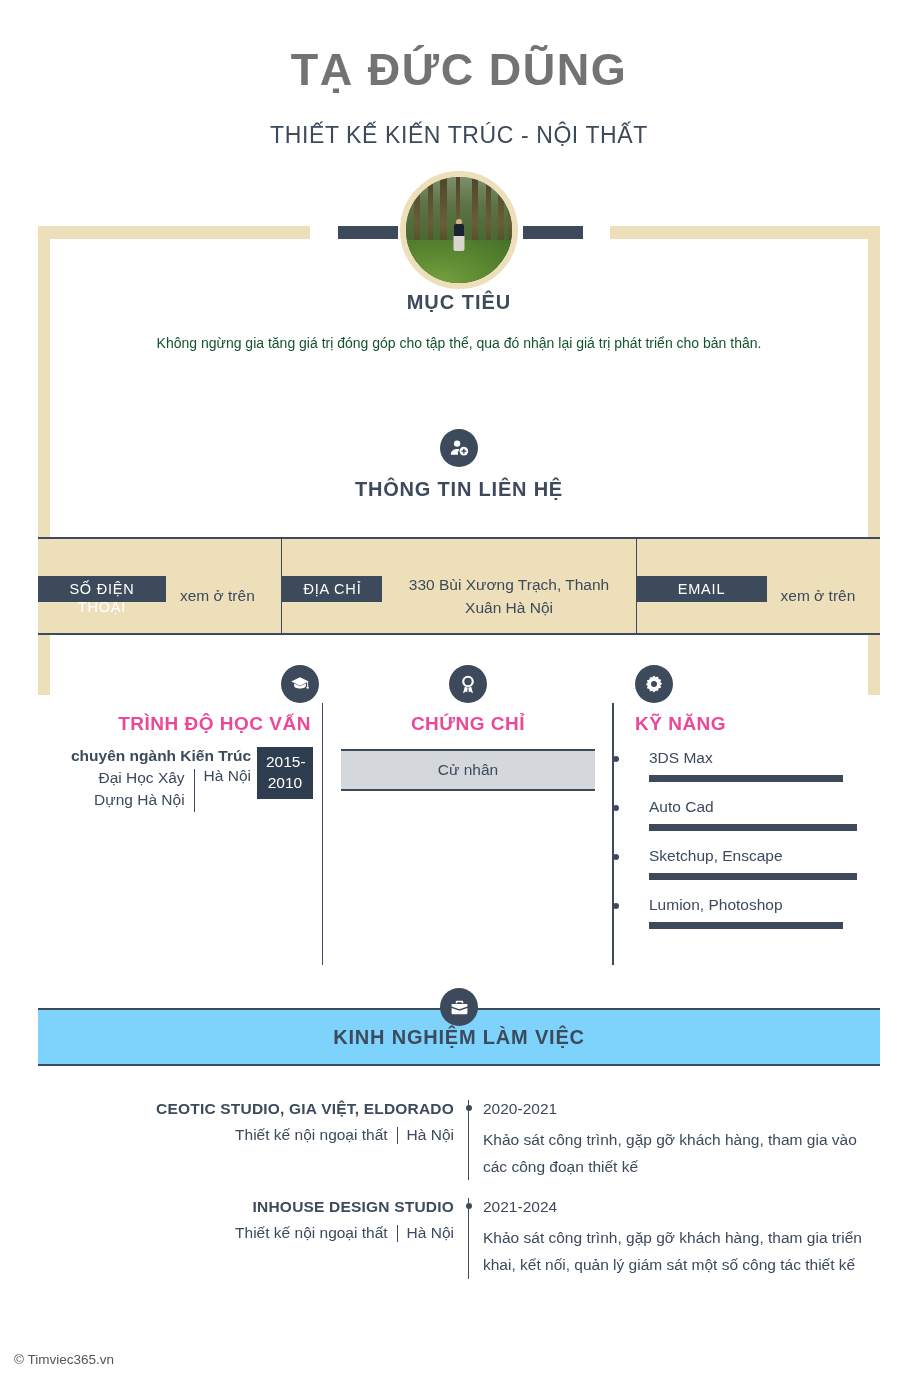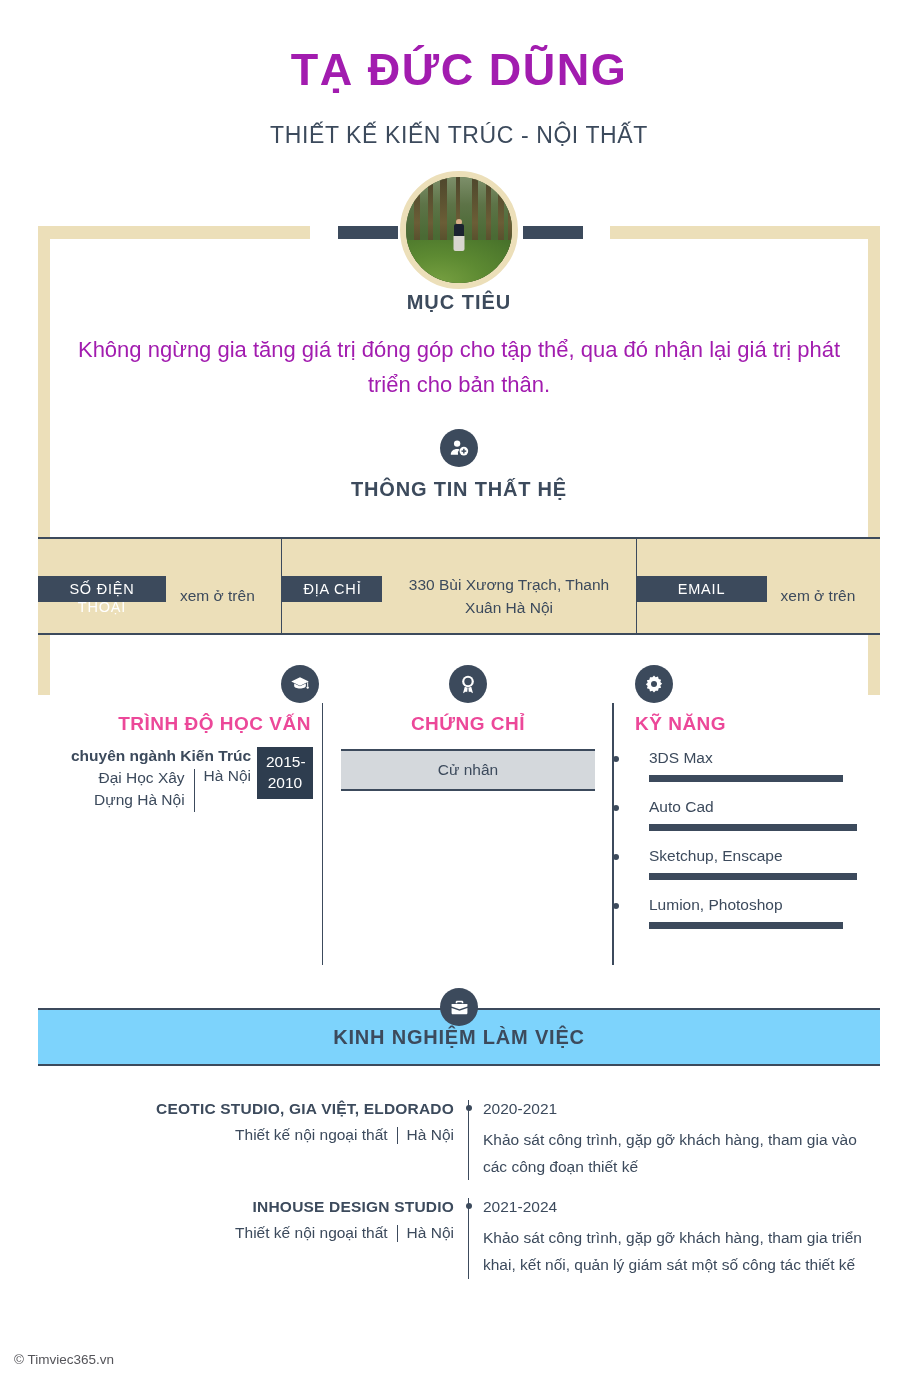--- a/index.html
+++ b/index.html
@@ -18,21 +18,21 @@
     overflow: hidden;
   }
 
   
   .header { padding-top: 44px; text-align: center; }
 
   .full-name {
     font-size: 45px;
     font-weight: 700;
     letter-spacing: 1.5px;
-    color: #a21caf;
+    color: #737373;
     line-height: 1.15;
   }
 
   .job-title {
     margin-top: 26px;
     font-size: 23px;
     font-weight: 400;
     letter-spacing: 0.6px;
     color: #3c4a5c;
   }
@@ -128,21 +128,21 @@
   }
   .frame-side.left  { left: 38px; }
   .frame-side.right { left: 868px; }
 
   
   .objective { position: absolute; top: 120px; left: 60px; right: 60px; text-align: center; }
   .objective h2 {
     font-size: 20px; font-weight: 700; letter-spacing: 1px; color: #3c4a5c;
   }
   .objective p {
-    margin-top: 18px; font-size: 22px; line-height: 1.62; color: #a21caf;
+    margin-top: 18px; font-size: 14px; line-height: 1.62; color: #14532d;
   }
 
   
   .contact-head {
     position: absolute; top: 258px; left: 0; right: 0; text-align: center;
   }
   .circle-icon {
     width: 38px; height: 38px; border-radius: 50%;
     background: #3c4a5c; display: inline-flex;
     align-items: center; justify-content: center;
@@ -377,21 +377,21 @@
   <div class="contact-head">
     <span class="circle-icon">
       <svg viewBox="0 0 24 24" aria-hidden="true">
         <circle cx="9" cy="7" r="4"></circle>
         <path d="M1 21c0-4.4 3.6-7 8-7 1 0 2 .15 2.9.42A6.5 6.5 0 0 0 10.2 21H1z"></path>
         <circle cx="17.5" cy="16.5" r="5.5"></circle>
         <path d="M16.6 13.6h1.8v6h-1.8z" fill="#3c4a5c"></path>
         <path d="M14.5 15.7h6v1.8h-6z" fill="#3c4a5c"></path>
       </svg>
     </span>
-    <h2>THÔNG TIN THẤT HỆ</h2>
+    <h2>THÔNG TIN LIÊN HỆ</h2>
   </div>
 </div>
 
 <div class="contact-row">
 
   <div class="contact-col">
     <div class="contact-badge overflow">
       <span>SỐ ĐIỆN</span>
       <span class="ovf">THOẠI</span>
     </div>

